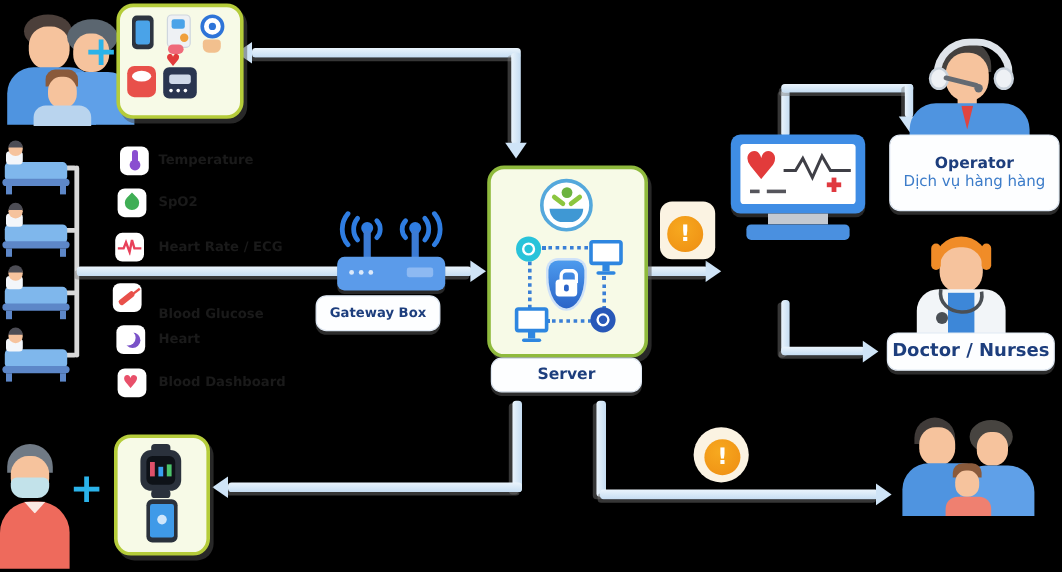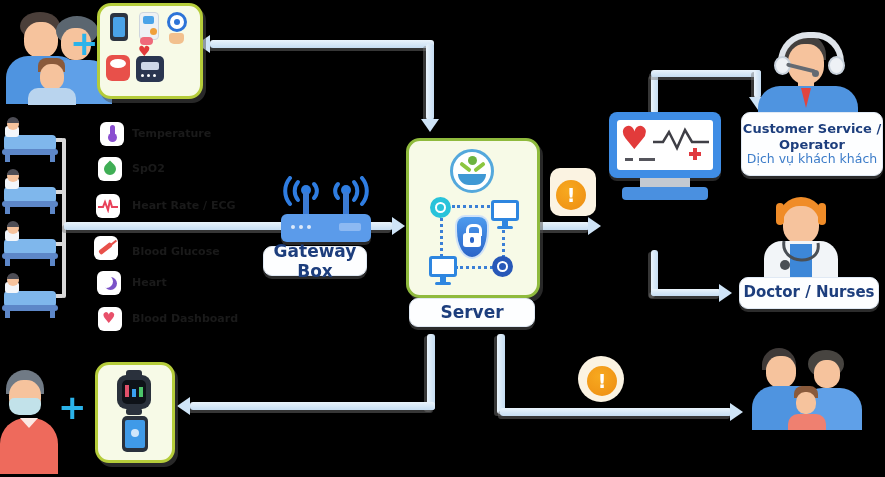--- a/index.html
+++ b/index.html
@@ -187,21 +187,21 @@
   <div class="vtxt" style="left:132px;top:163px">SpO2</div>
   <div class="tile" style="left:96px;top:194px">
     <svg width="20" height="14" style="position:absolute;left:2px;top:5px">
         <polyline points="0,8 5,8 7,3 10,11 12,1 14,8 20,8" fill="none" stroke="#e8415a" stroke-width="2"></polyline>
       </svg>
   </div>
   <div class="vtxt" style="left:132px;top:200px">Heart Rate / ECG</div>
   <div class="tile" style="left:94px;top:236px">
       <span class="syr"></span>
     </div>
-  <div class="vtxt" style="left:132px;top:246px">Blood Glucose</div>
+  <div class="vtxt" style="left:132px;top:256px">Blood Glucose</div>
   <div class="tile" style="left:97px;top:271px">
       <span class="moon"></span>
     </div>
   <div class="vtxt" style="left:132px;top:277px">Heart</div>
   <div class="tile" style="left:98px;top:307px">
       <span class="hglyph">♥</span>
     </div>
   <div class="vtxt" style="left:132px;top:313px">Blood Dashboard</div>
 
   <div class="abs" style="left:278px;top:176px;width:96px;height:68px">
@@ -219,21 +219,21 @@
     </svg>
     <div class="abs" style="left:25px;top:16px;width:6px;height:24px;background:#3b7bd4"></div>
     <div class="abs" style="left:65px;top:16px;width:6px;height:24px;background:#3b7bd4"></div>
     <div class="abs" style="left:3px;top:38px;width:90px;height:28px;background:#5b9bea;border-radius:6px;box-shadow:0 3px 0 rgba(80,80,80,.5)">
       <div class="abs" style="left:10px;top:11px;width:4px;height:4px;background:#dce9fa;border-radius:50%"></div>
       <div class="abs" style="left:18px;top:11px;width:4px;height:4px;background:#dce9fa;border-radius:50%"></div>
       <div class="abs" style="left:26px;top:11px;width:4px;height:4px;background:#dce9fa;border-radius:50%"></div>
       <div class="abs" style="left:58px;top:9px;width:22px;height:8px;background:#8db9f2;border-radius:2px"></div>
     </div>
   </div>
-  <div class="lbl" style="left:263px;top:246px;width:102px;height:28px;font-size:17px">
+  <div class="lbl" style="left:263px;top:246px;width:102px;height:28px;font-size:11px">
     <span>Gateway Box</span>
   </div>
 
   <div class="gbox" style="left:406px;top:138px;width:128px;height:154px;border-color:#8fba3d"></div>
   <div class="abs round" style="left:450px;top:149px;width:38px;height:38px;background:#fff;border:3px solid #54a8dc">
     <div class="abs round" style="left:15px;top:4px;width:9px;height:9px;background:#6cb33f"></div>
     <div class="abs" style="left:6px;top:13px;width:13px;height:4px;background:#8cc63f;border-radius:2px;transform:rotate(38deg)"></div>
     <div class="abs" style="left:20px;top:13px;width:13px;height:4px;background:#8cc63f;border-radius:2px;transform:rotate(-38deg)"></div>
     <div class="abs" style="left:5px;top:22px;width:28px;height:11px;background:#3f98d4;border-radius:0 0 16px 16px"></div>
   </div>
@@ -246,21 +246,21 @@
     </div>
   <div class="node" style="left:492px;top:256px;border-color:#2858b8">
       <i style="background:#2858b8"></i>
     </div>
   <div class="mon" style="left:491px;top:200px"></div>
   <div class="mon" style="left:429px;top:256px"></div>
   <div class="shield">
       <div class="ring"></div>
       <div class="body"></div>
     </div>
-  <div class="lbl" style="left:409px;top:298px;width:124px;height:27px;font-size:17px">
+  <div class="lbl" style="left:409px;top:298px;width:124px;height:27px;font-size:13px">
     <span>Server</span>
   </div>
 
   <div class="warnbg" style="left:550px;top:168px;width:46px;height:48px;border-radius:10px"></div>
   <div class="warn" style="left:556px;top:180px;width:30px;height:30px;font-size:19px">
     <span>!</span>
   </div>
   <div class="warnbg" style="left:578px;top:356px;width:46px;height:46px;border-radius:50%"></div>
   <div class="warn" style="left:587px;top:366px;width:30px;height:30px;font-size:19px">
     <span>!</span>
@@ -288,23 +288,22 @@
     <div class="abs" style="left:26px;top:4px;width:54px;height:28px;border:6px solid #dfe4ea;border-bottom:none;border-radius:30px 30px 0 0"></div>
     <div class="abs round" style="left:22px;top:28px;width:13px;height:15px;background:#eef1f5;border:2px solid #c9d2dc"></div>
     <div class="abs round" style="left:76px;top:28px;width:13px;height:15px;background:#eef1f5;border:2px solid #c9d2dc"></div>
     <div class="abs" style="left:34px;top:38px;width:30px;height:4px;background:#646a72;border-radius:2px;transform:rotate(14deg)"></div>
     <div class="abs round" style="left:60px;top:42px;width:7px;height:7px;background:#646a72"></div>
     <div class="abs skin" style="left:46px;top:52px;width:16px;height:10px"></div>
     <div class="abs torso shirtA" style="left:6px;top:58px;width:100px;height:30px"></div>
     <div class="abs" style="left:49px;top:60px;width:10px;height:20px;background:#e04540;clip-path:polygon(0 0,100% 0,50% 100%)"></div>
   </div>
   <div class="lbl" style="left:741px;top:112px;width:140px;height:62px;font-size:13px">
-    <span>Customer Service /</span>
     <span>Operator</span>
-    <span class="sub" style="font-size:12.5px">Dịch vụ khách khách</span>
+    <span class="sub" style="font-size:12.5px">Dịch vụ hàng hàng</span>
   </div>
 
   <div class="abs" style="left:752px;top:195px;width:100px;height:84px">
     <div class="abs" style="left:26px;top:2px;width:46px;height:24px;background:#f08c28;border-radius:23px 23px 0 0"></div>
     <div class="abs skin" style="left:31px;top:11px;width:36px;height:38px;border-radius:45%"></div>
     <div class="abs" style="left:24px;top:8px;width:8px;height:22px;background:#f08c28;border-radius:4px"></div>
     <div class="abs" style="left:66px;top:8px;width:8px;height:22px;background:#f08c28;border-radius:4px"></div>
     <div class="abs" style="left:12px;top:46px;width:74px;height:38px;background:#f2f5f8;border-radius:18px 18px 0 0"></div>
     <div class="abs" style="left:38px;top:49px;width:22px;height:35px;background:#3d87d8"></div>
     <svg width="52" height="36" style="position:absolute;left:24px;top:44px">

